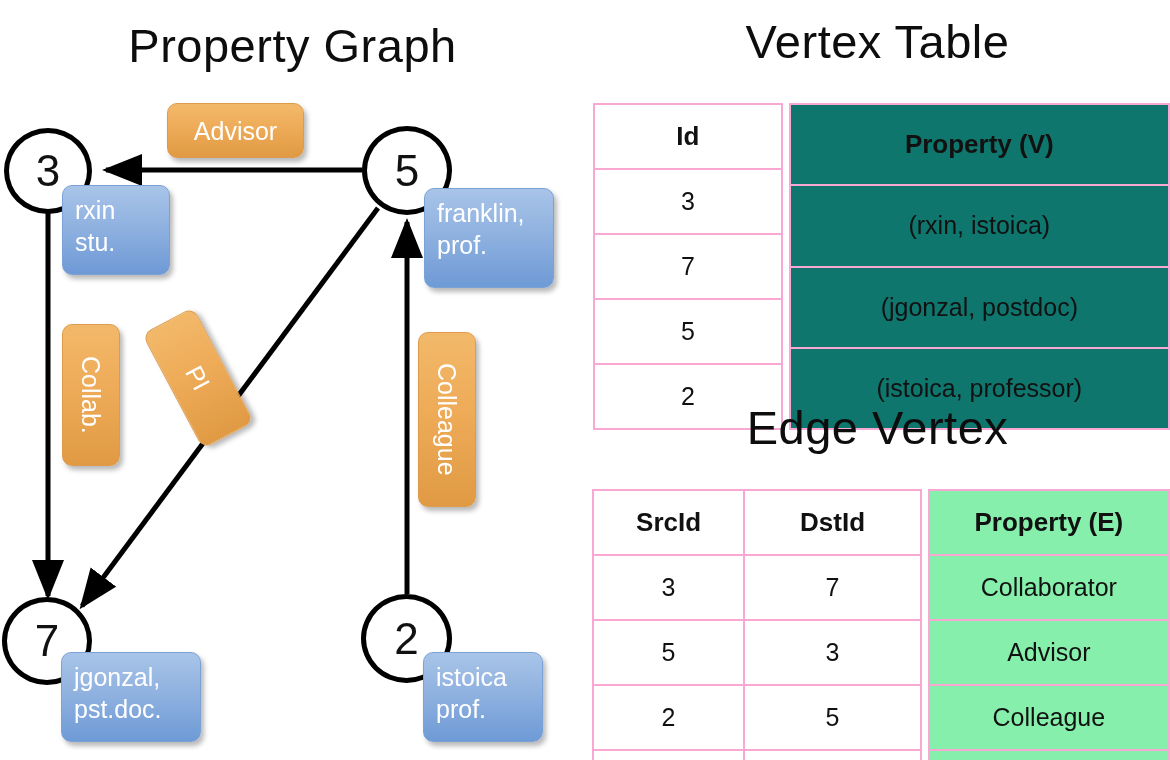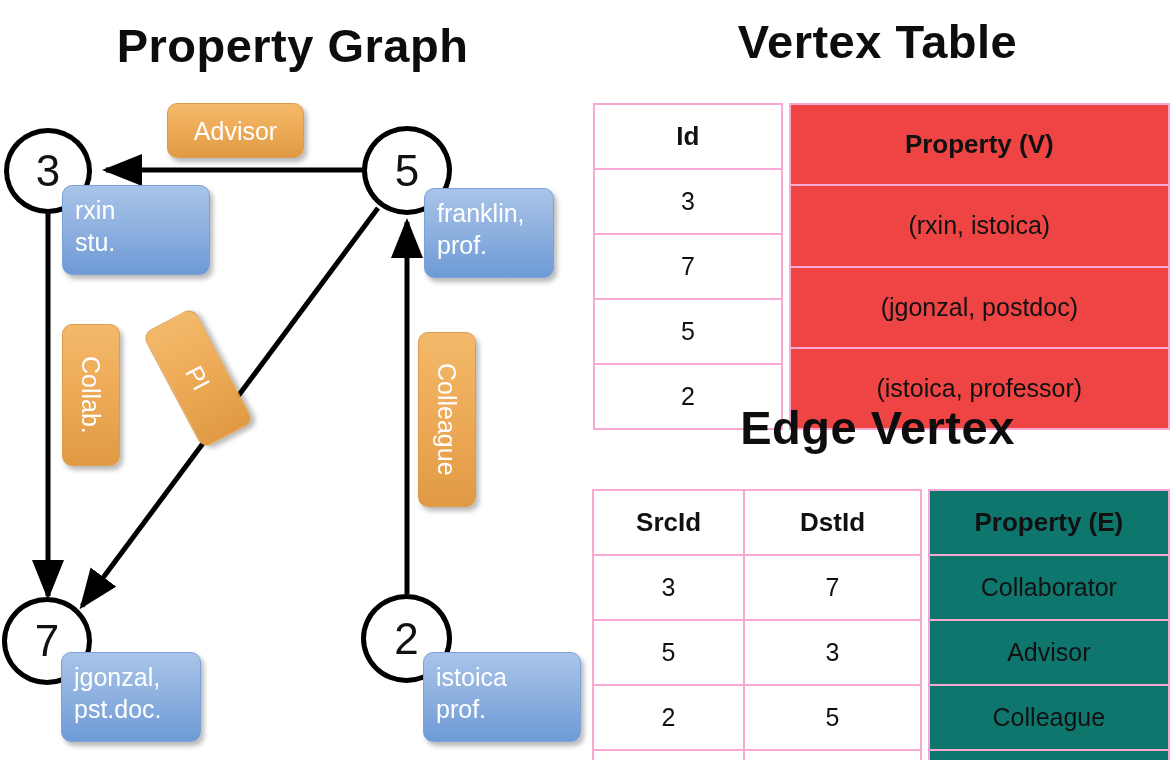--- a/index.html
+++ b/index.html
@@ -3,21 +3,21 @@
 <meta charset="utf-8">
 <style>
   html,body{margin:0;padding:0;background:#ffffff;}
   body{width:1170px;height:760px;position:relative;overflow:hidden;
        font-family:"Liberation Sans","DejaVu Sans",sans-serif;color:#111;}
 
   .abs{position:absolute;}
 
   
   .big-title{
-    font-size:47px;font-weight:700;letter-spacing:0.5px;color:#0d0d0d;
+    font-size:47px;font-weight:400;letter-spacing:0.5px;color:#0d0d0d;
     text-align:center;white-space:nowrap;
   }
 
   
   #graph-panel{left:0;top:0;width:585px;height:760px;}
 
   .node{
     position:absolute;border:5px solid #000;border-radius:50%;
     background:#fff;box-sizing:border-box;
     display:flex;align-items:center;justify-content:center;
@@ -47,22 +47,22 @@
   
   .tblwrap{position:absolute;display:flex;}
   table.gt{border-collapse:collapse;table-layout:fixed;background:#fff;}
   table.gt td{
     border:2px solid #f9a8d4;
     text-align:center;vertical-align:middle;
     font-size:25px;font-weight:300;color:#111;
     height:47px;padding:8px 4px;white-space:nowrap;
   }
   table.gt td.hd{font-weight:bold;font-size:26px;}
-  td.bluefill{background:#ef4444;}
-  td.orangefill{background:#0f766e;}
+  td.bluefill{background:#0f766e;}
+  td.orangefill{background:#86efac;}
 </style>
 </head>
 <body>
 
 <div class="abs" id="graph-panel">
 
   <div class="abs big-title" style="left:0;top:18px;width:585px;">Property Graph</div>
 
   <svg id="edges" viewBox="0 0 585 760">
     <defs>
@@ -76,45 +76,45 @@
     <line x1="48" y1="212" x2="48" y2="596" stroke="#000" stroke-width="5" marker-end="url(#ah)"></line>
 
     <line x1="378" y1="208" x2="82" y2="606" stroke="#000" stroke-width="5" marker-end="url(#ah)"></line>
 
     <line x1="407" y1="594" x2="407" y2="222" stroke="#000" stroke-width="5" marker-end="url(#ah)"></line>
   </svg>
 
   <div class="node" style="left:4px;top:128px;width:88px;height:86px;">
     <span>3</span>
   </div>
-  <div class="prop-box blue" style="left:62px;top:185px;width:148px;height:90px;">
+  <div class="prop-box blue" style="left:62px;top:185px;width:108px;height:90px;">
     <div>rxin</div>
     <div>stu.</div>
   </div>
 
   <div class="node" style="left:362px;top:126px;width:90px;height:89px;">
     <span>5</span>
   </div>
-  <div class="prop-box blue" style="left:424px;top:188px;width:130px;height:90px;">
+  <div class="prop-box blue" style="left:424px;top:188px;width:130px;height:100px;">
     <div>franklin,</div>
     <div>prof.</div>
   </div>
 
   <div class="node" style="left:2px;top:597px;width:90px;height:88px;">
     <span>7</span>
   </div>
   <div class="prop-box blue" style="left:61px;top:652px;width:140px;height:90px;">
     <div>jgonzal,</div>
     <div>pst.doc.</div>
   </div>
 
   <div class="node" style="left:361px;top:594px;width:91px;height:89px;">
     <span>2</span>
   </div>
-  <div class="prop-box blue" style="left:423px;top:652px;width:158px;height:90px;">
+  <div class="prop-box blue" style="left:423px;top:652px;width:120px;height:90px;">
     <div>istoica</div>
     <div>prof.</div>
   </div>
 
   <div class="prop-box orange" style="left:167px;top:103px;width:137px;height:55px;z-index:8;">
     <span>Advisor</span>
   </div>
 
   <div class="prop-box orange" style="left:62px;top:324px;width:58px;height:142px;z-index:8;">
     <span class="vert-text">Collab.</span>

